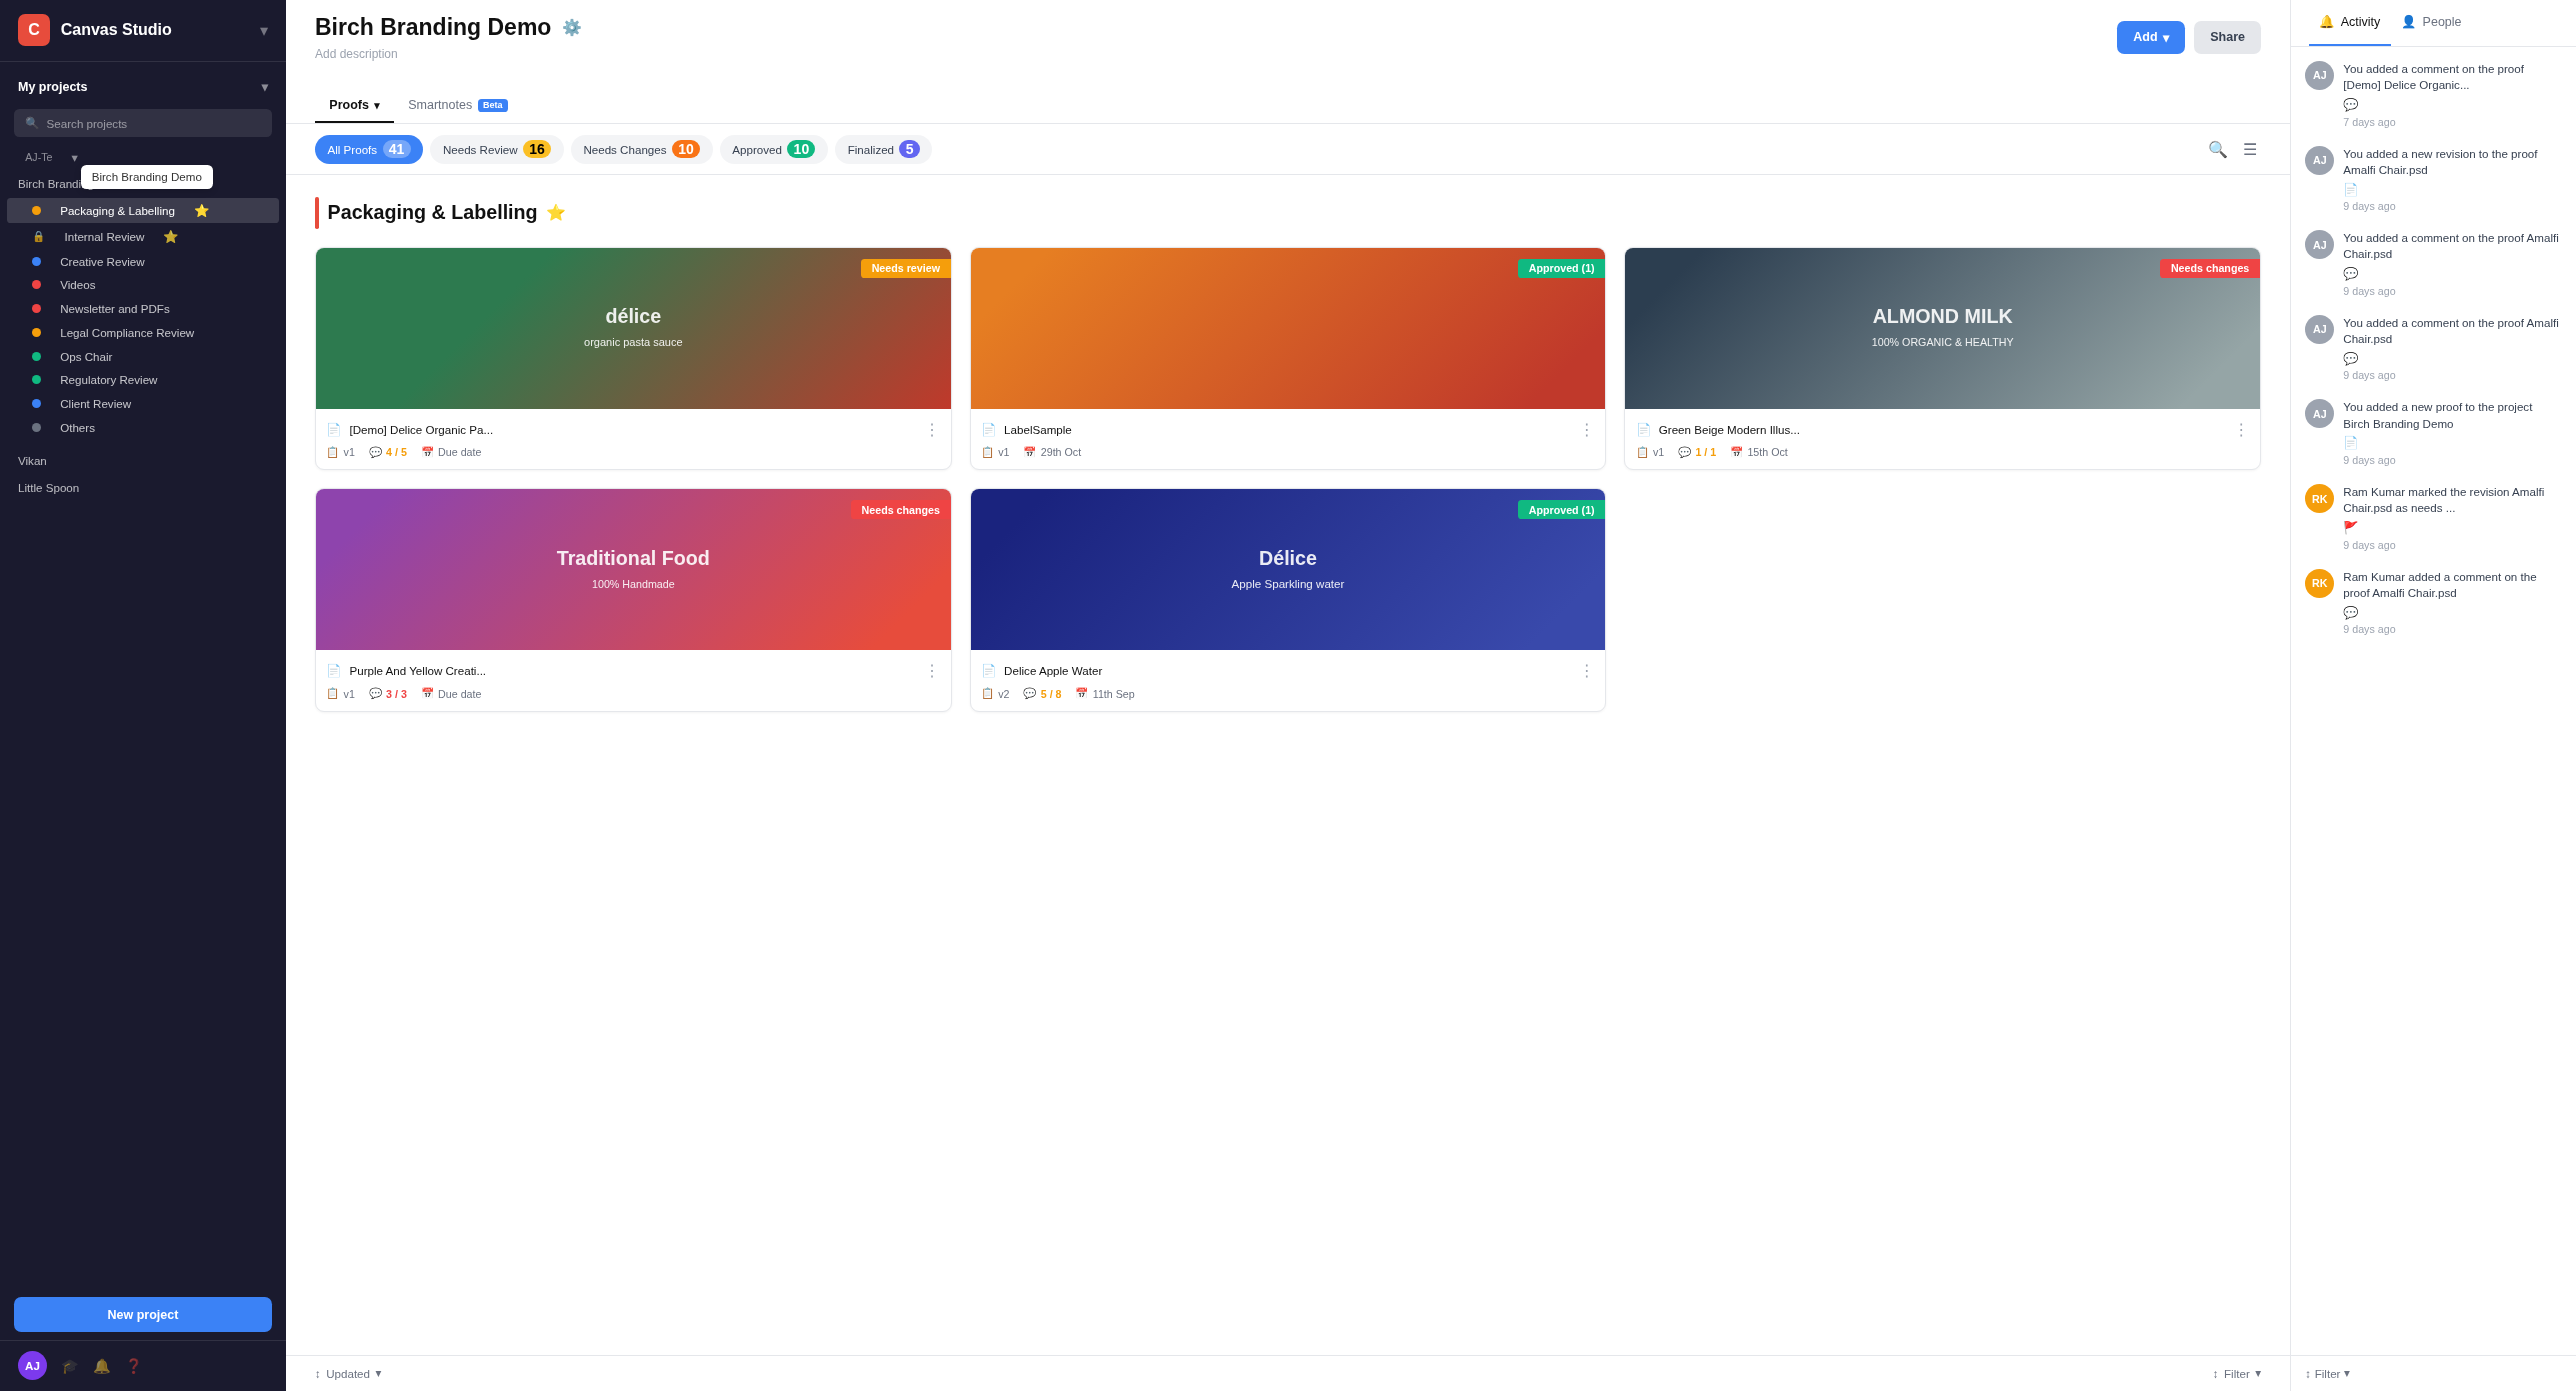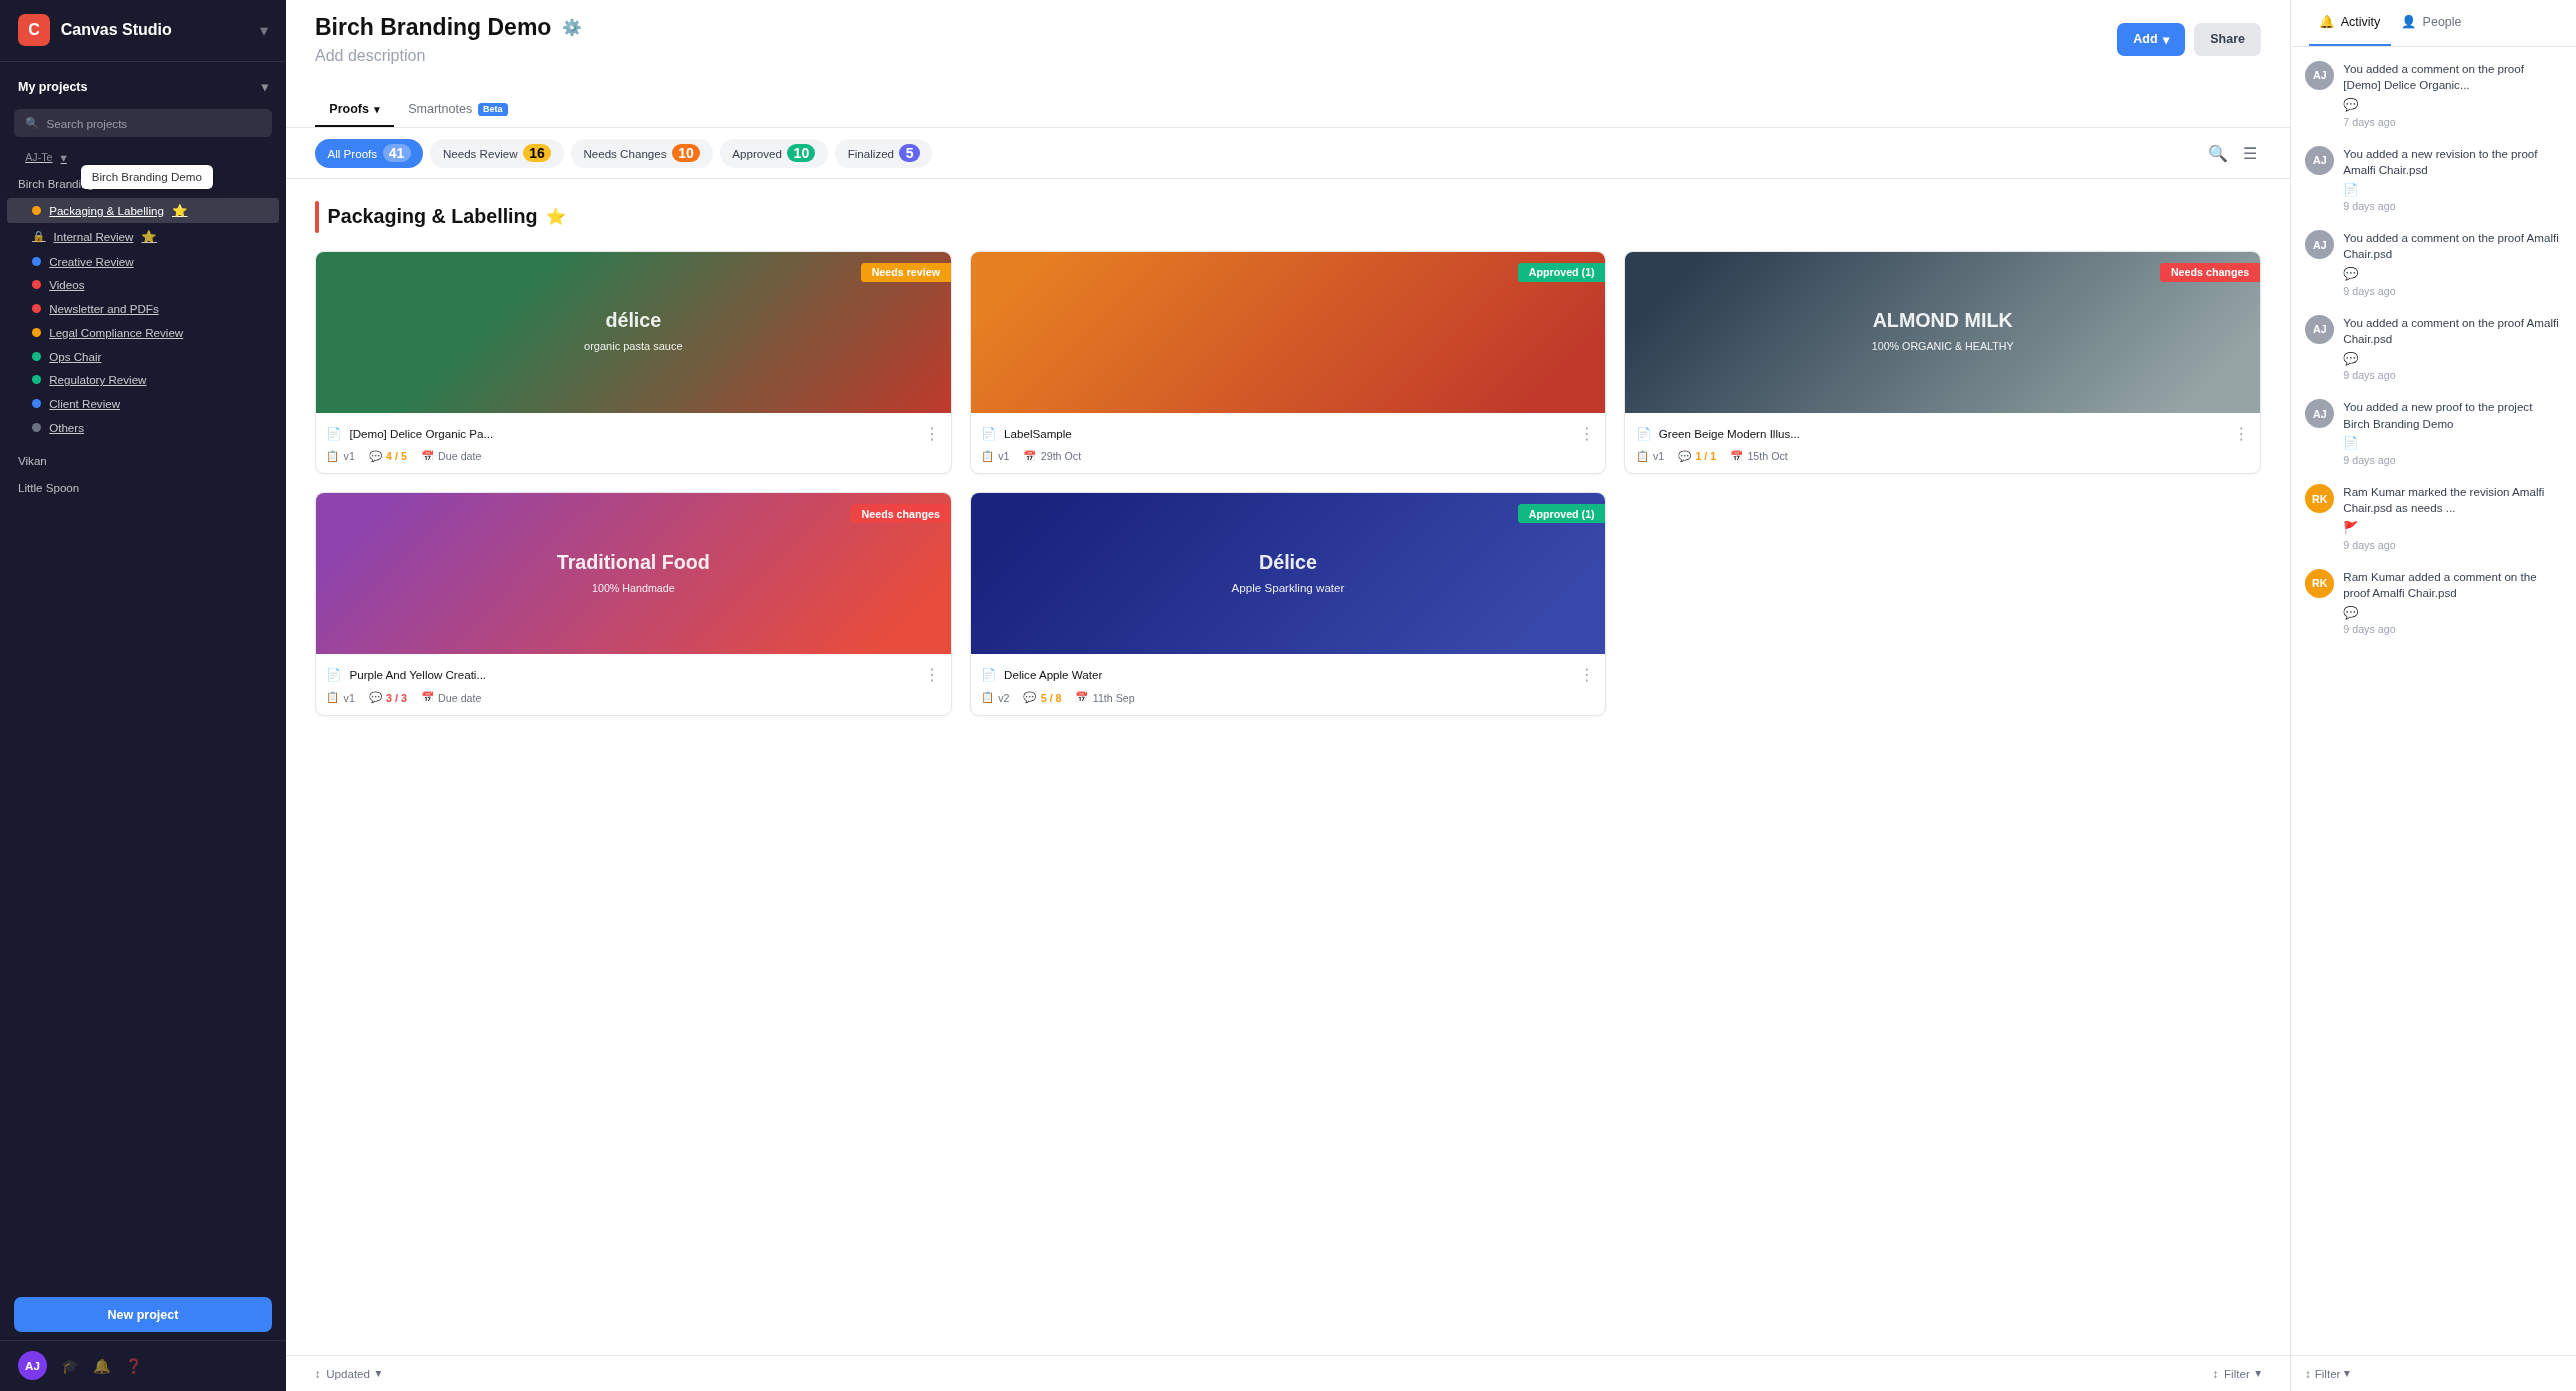--- a/index.html
+++ b/index.html
@@ -52,27 +52,26 @@
     }
     .project-name {
       padding: 7.2px 18px;
       font-size: 11.6px;
       color: rgba(255,255,255,0.7);
       font-weight: 500;
     }
     .sidebar-item {
       display: flex; align-items: center;
       padding: 5.4px 18px 5.4px 25px;
-      gap: 8px;
+      gap: 19px;
       color: rgba(255,255,255,0.75);
       font-size: 11.6px;
       cursor: pointer;
       border-radius: 3.6px;
       margin: 0 7.2px;
-      text-decoration: underline;
     }
     .sidebar-item.active { background: rgba(255,255,255,0.15); color: #fff; }
     .dot {
       width: 9px; height: 9px; border-radius: 50%; flex-shrink: 0;
     }
     .star-icon { font-size: 12.5px; }
     .new-project-btn {
       background: #3b82f6;
       color: #fff;
       border: none;
@@ -117,21 +116,21 @@
       padding: 18px 29px 0;
       border-bottom: 0.9px solid #e5e7eb;
     }
     .main-title-row {
       display: flex; align-items: center; gap: 10.7px; margin-bottom: 5.4px;
     }
     .main-title {
       font-size: 23px; font-weight: 700; color: #111;
     }
     .gear-icon { color: #9ca3af; font-size: 16px; cursor: pointer; }
-    .add-desc { color: #9ca3af; font-size: 16px; cursor: pointer; }
+    .add-desc { color: #9ca3af; font-size: 12px; cursor: pointer; }
     .main-tabs {
       display: flex; gap: 0; margin-top: 10.7px;
     }
     .main-tab {
       padding: 9px 14.3px;
       font-size: 12.5px;
       font-weight: 500;
       cursor: pointer;
       color: #6b7280;
       border-bottom: 2.7px solid transparent;

